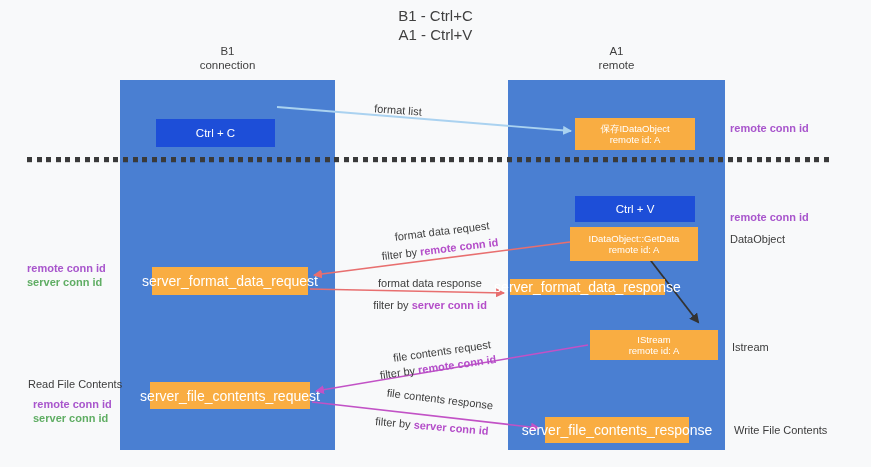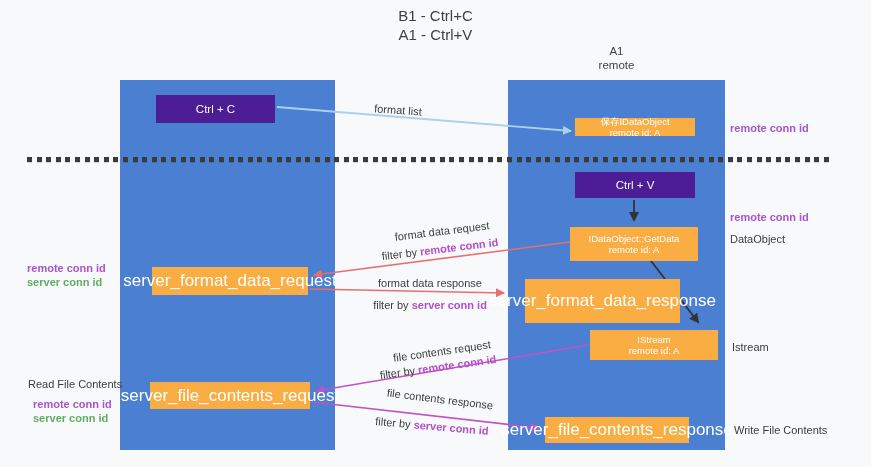--- a/index.html
+++ b/index.html
@@ -11,22 +11,22 @@
   .lane{position:absolute;top:80px;height:370px;background:#4a7fd2;}
   .lane-header{position:absolute;top:44px;text-align:center;color:#3f3f3f;
                font-size:11.5px;line-height:14px;}
 
   .dashline{position:absolute;left:27px;top:157px;width:806px;height:5px;
             background:repeating-linear-gradient(to right,#3a3a3a 0 5px,transparent 5px 9.6px);
             filter:drop-shadow(0 1px 0 rgba(0,0,0,0.15));}
 
   .box{position:absolute;display:flex;align-items:center;justify-content:center;
        color:#fff;text-align:center;box-sizing:border-box;}
-  .green{background:#4c1d95;font-size:11.5px;}
-  .orange{background:#f9ad42;font-size:17px;}
+  .green{background:#1d4ed8;font-size:11.5px;margin-top:24px;}
+  .orange{background:#f9ad42;font-size:14px;}
   .two-line{flex-direction:column;font-size:9.5px;line-height:11.5px;}
 
   .flabel{position:absolute;white-space:nowrap;color:#3d3d3d;font-size:11px;}
   .flabel .key{font-weight:bold;color:#b44ec9;}
 
   .ann{position:absolute;white-space:nowrap;font-size:11px;}
   .ann.dark{color:#3c3c3c;}
   .ann.purple{color:#a855cc;font-weight:bold;}
   .ann.greentx{color:#5fad63;font-weight:bold;}
 
@@ -35,20 +35,24 @@
 </head>
 <body>
 
 <div id="canvas">
 
   <div class="title">
     <div>B1 - Ctrl+C</div>
     <div>A1 - Ctrl+V</div>
   </div>
 
+  <div class="lane-header" style="left:120px;width:215px;">
+    <div>B1</div>
+    <div>connection</div>
+  </div>
   <div class="lane-header" style="left:508px;width:217px;">
     <div>A1</div>
     <div>remote</div>
   </div>
 
   <div class="lane" style="left:120px;width:215px;"></div>
   <div class="lane" style="left:508px;width:217px;"></div>
 
   <div class="dashline"></div>
 
@@ -73,39 +77,39 @@
     <path d="M310,289 L504,293" stroke="#e86f6f" stroke-width="1.6" fill="none" marker-end="url(#m-red)"></path>
     <path d="M648,257 L698,322" stroke="#333333" stroke-width="1.8" fill="none" marker-end="url(#m-blk)"></path>
     <path d="M588,345 L316,391" stroke="#c252c6" stroke-width="1.6" fill="none" marker-end="url(#m-mag)"></path>
     <path d="M312,402 L539,428" stroke="#c252c6" stroke-width="1.6" fill="none" marker-end="url(#m-mag)"></path>
   </svg>
 
   <div class="box green" style="left:156px;top:95px;width:119px;height:28px;">
     <span>Ctrl + C</span>
   </div>
 
-  <div class="box orange two-line" style="left:575px;top:118px;width:120px;height:18px;">
+  <div class="box orange two-line" style="left:575px;top:118px;width:120px;height:32px;">
     <span>保存IDataObject</span>
     <span>remote id: A</span>
   </div>
 
   <div class="box green" style="left:575px;top:172px;width:120px;height:26px;">
     <span>Ctrl + V</span>
   </div>
 
   <div class="box orange two-line" style="left:570px;top:227px;width:128px;height:34px;">
     <span>IDataObject::GetData</span>
     <span>remote id: A</span>
   </div>
 
   <div class="box orange" style="left:152px;top:267px;width:156px;height:28px;">
     <span>server_format_data_request</span>
   </div>
 
-  <div class="box orange" style="left:525px;top:279px;width:155px;height:44px;">
+  <div class="box orange" style="left:510px;top:279px;width:155px;height:16px;">
     <span>server_format_data_response</span>
   </div>
 
   <div class="box orange two-line" style="left:590px;top:330px;width:128px;height:30px;">
     <span>IStream</span>
     <span>remote id: A</span>
   </div>
 
   <div class="box orange" style="left:150px;top:382px;width:160px;height:27px;">
     <span>server_file_contents_request</span>

